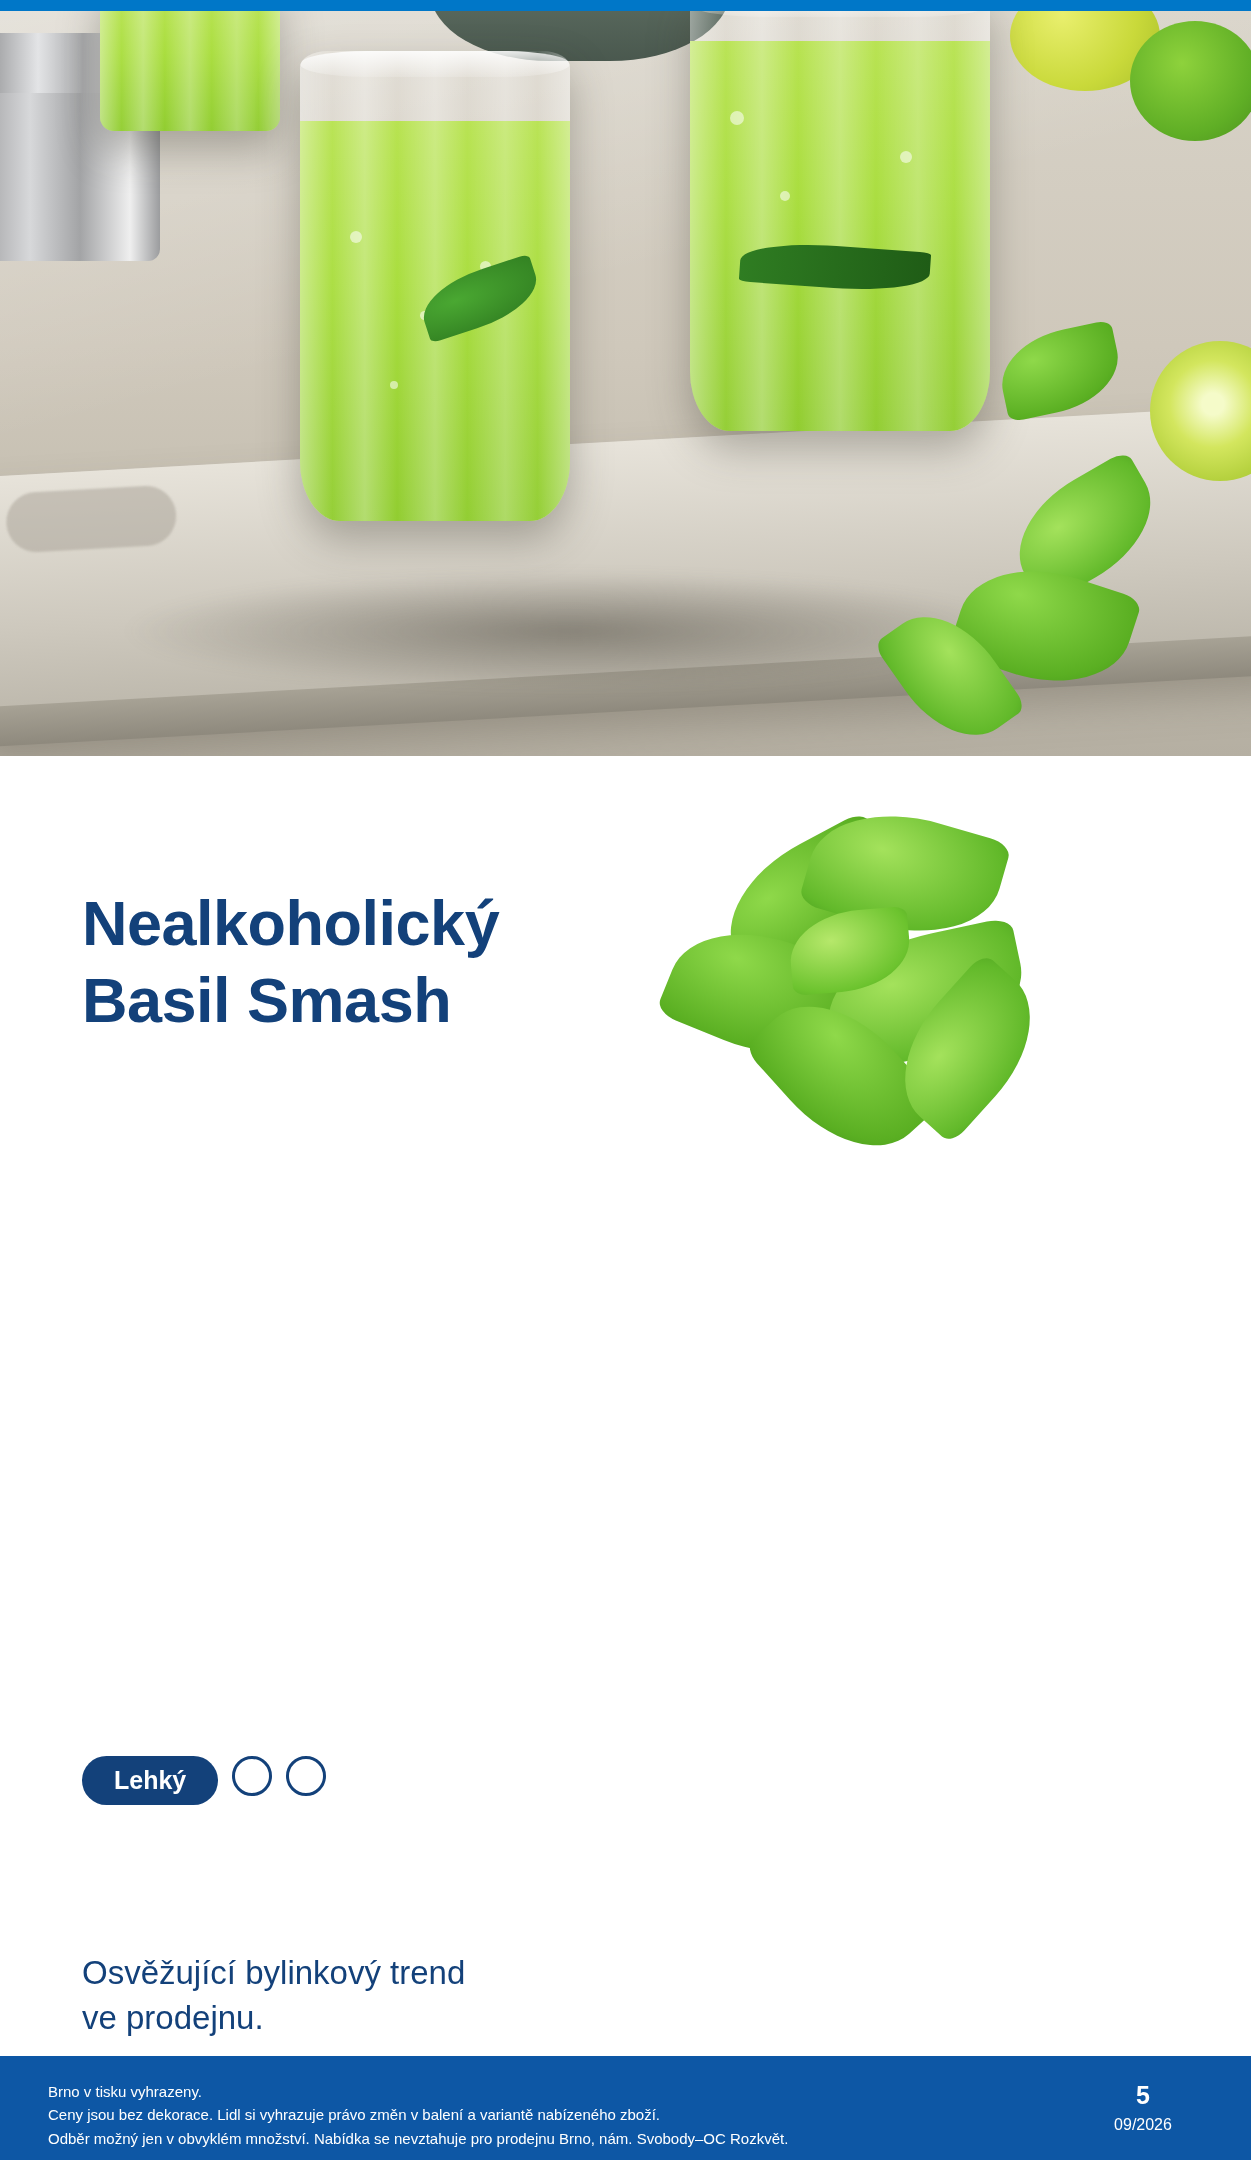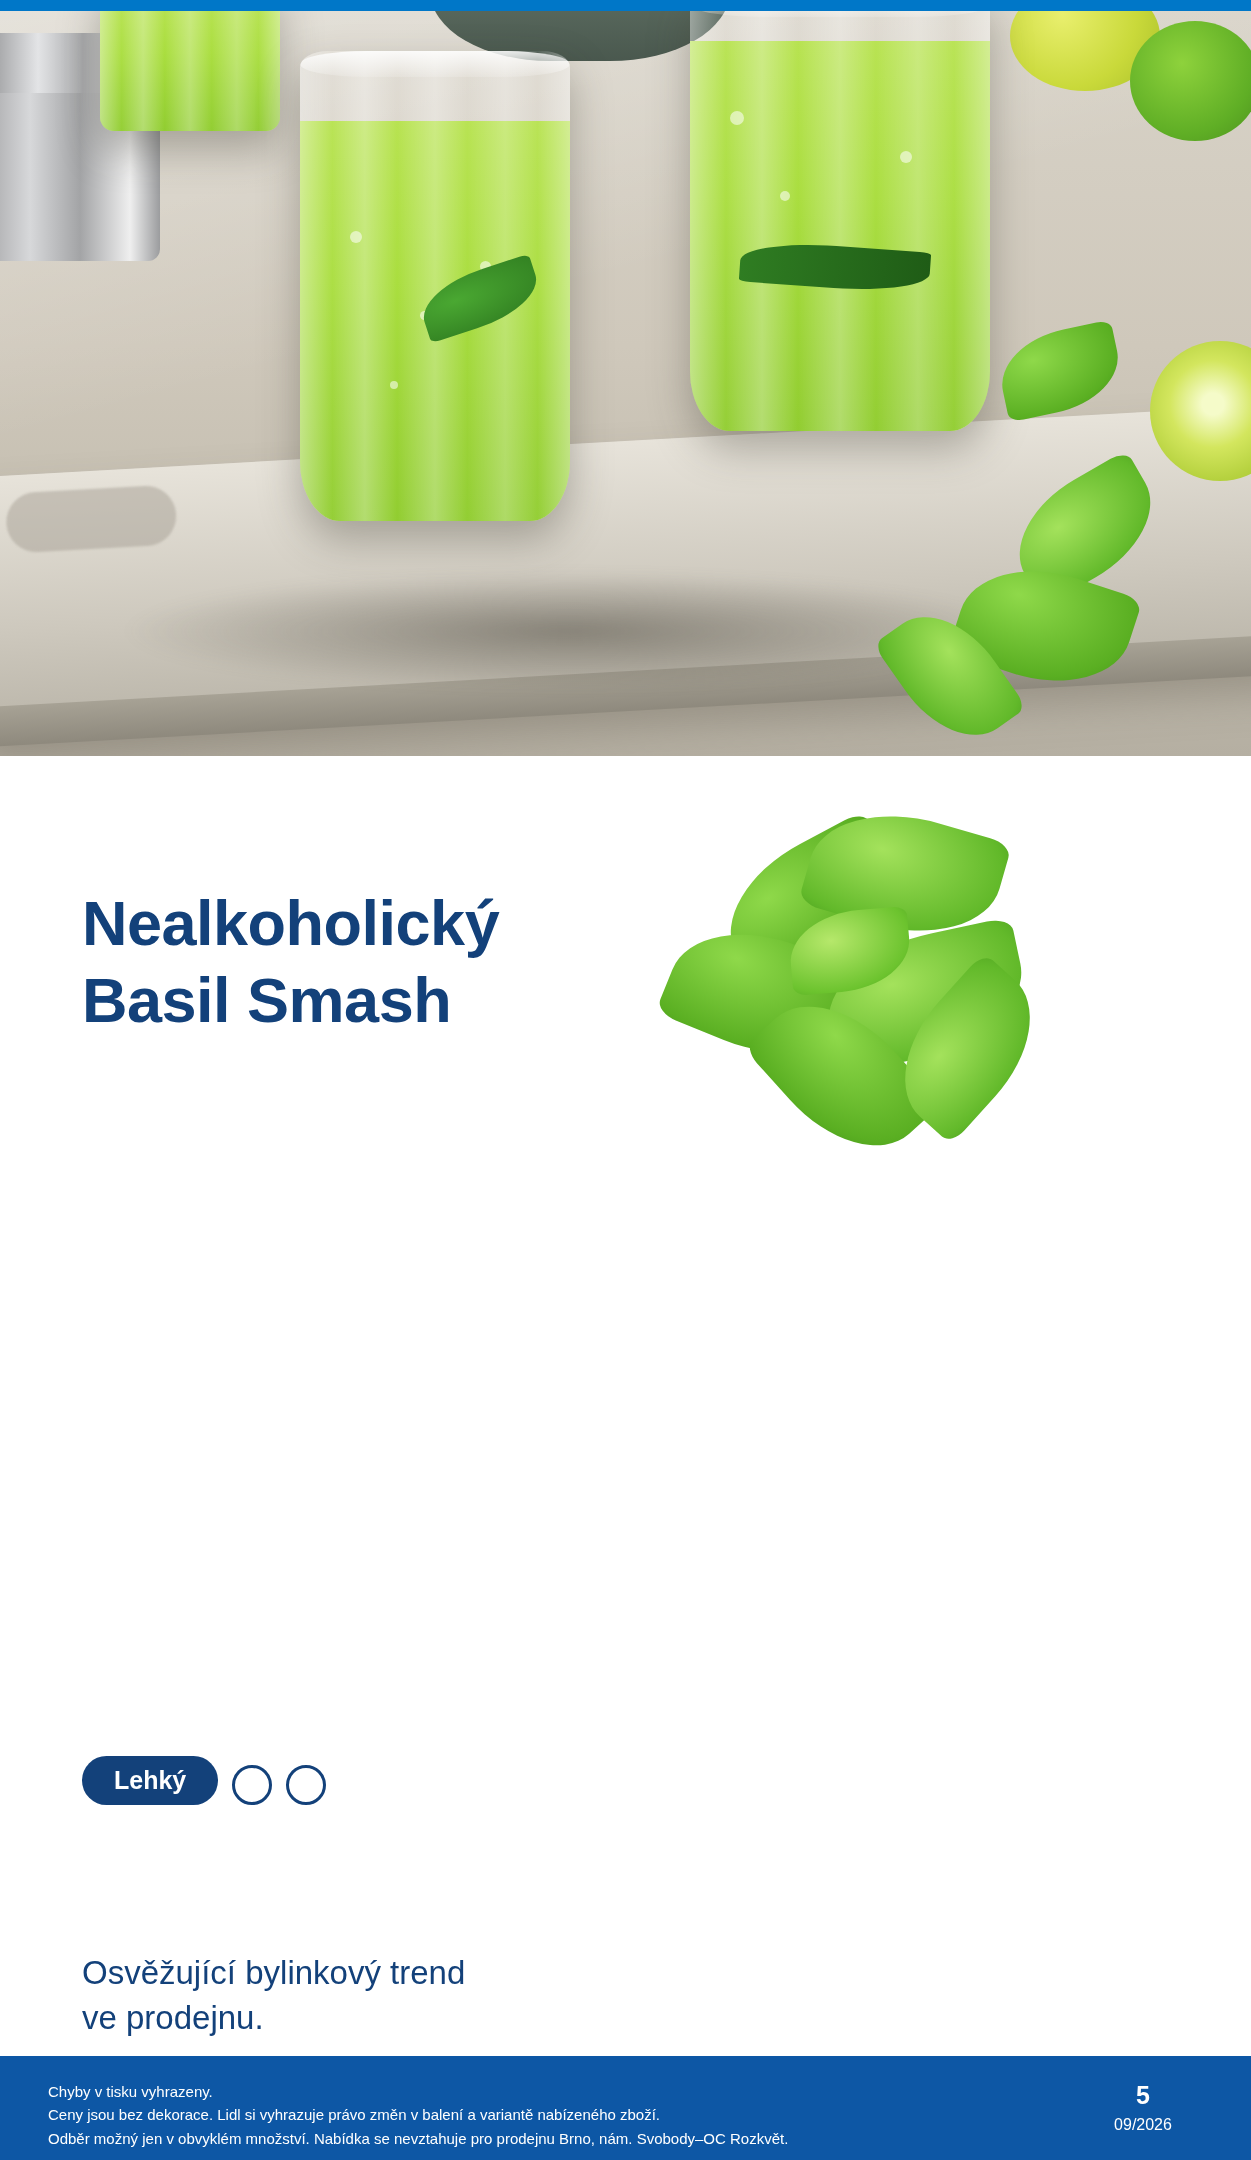--- a/index.html
+++ b/index.html
@@ -218,21 +218,21 @@
   .bl4 { left: 165px; top: 120px; width: 200px; height: 120px; transform: rotate(-12deg); }
   .bl5 { left: 95px;  top: 205px; width: 175px; height: 110px; transform: rotate(48deg); }
   .bl6 { left: 225px; top: 180px; width: 165px; height: 105px; transform: rotate(-48deg); }
   .bl7 { left: 130px; top: 95px;  width: 120px; height: 80px;  transform: rotate(-5deg);
          background: radial-gradient(ellipse at 35% 35%, #b6e86b, #6cc32e 70%, #49991f); }
 
   .tags {
     position: absolute;
     left: 82px; top: 1000px;
     display: flex;
-    align-items: flex-end;
+    align-items: flex-start;
     gap: 14px;
   }
   .tag-pill {
     background: #13417a;
     color: #ffffff;
     font-size: 25px;
     font-weight: bold;
     border-radius: 28px;
     padding: 12px 32px;
     line-height: 1;
@@ -391,21 +391,21 @@
         <div class="step-badge">01</div>
 
       </div>
 
     </div>
 
   </div>
 
   <div class="footer">
     <div class="footer-legal">
-      <div>Chyby v tisku vyhrazeny.</div>
+      <div>Brno v tisku vyhrazeny.</div>
       <div>Ceny jsou bez dekorace. Lidl si vyhrazuje právo změn v balení a variantě nabízeného zboží.</div>
       <div>Odběr možný jen v obvyklém množství. Nabídka se nevztahuje pro prodejnu Brno, nám. Svobody–OC Rozkvět.</div>
     </div>
     <div class="footer-page">
       <div class="num">5</div>
       <div class="date">09/2026</div>
     </div>
   </div>
 
 </div>

